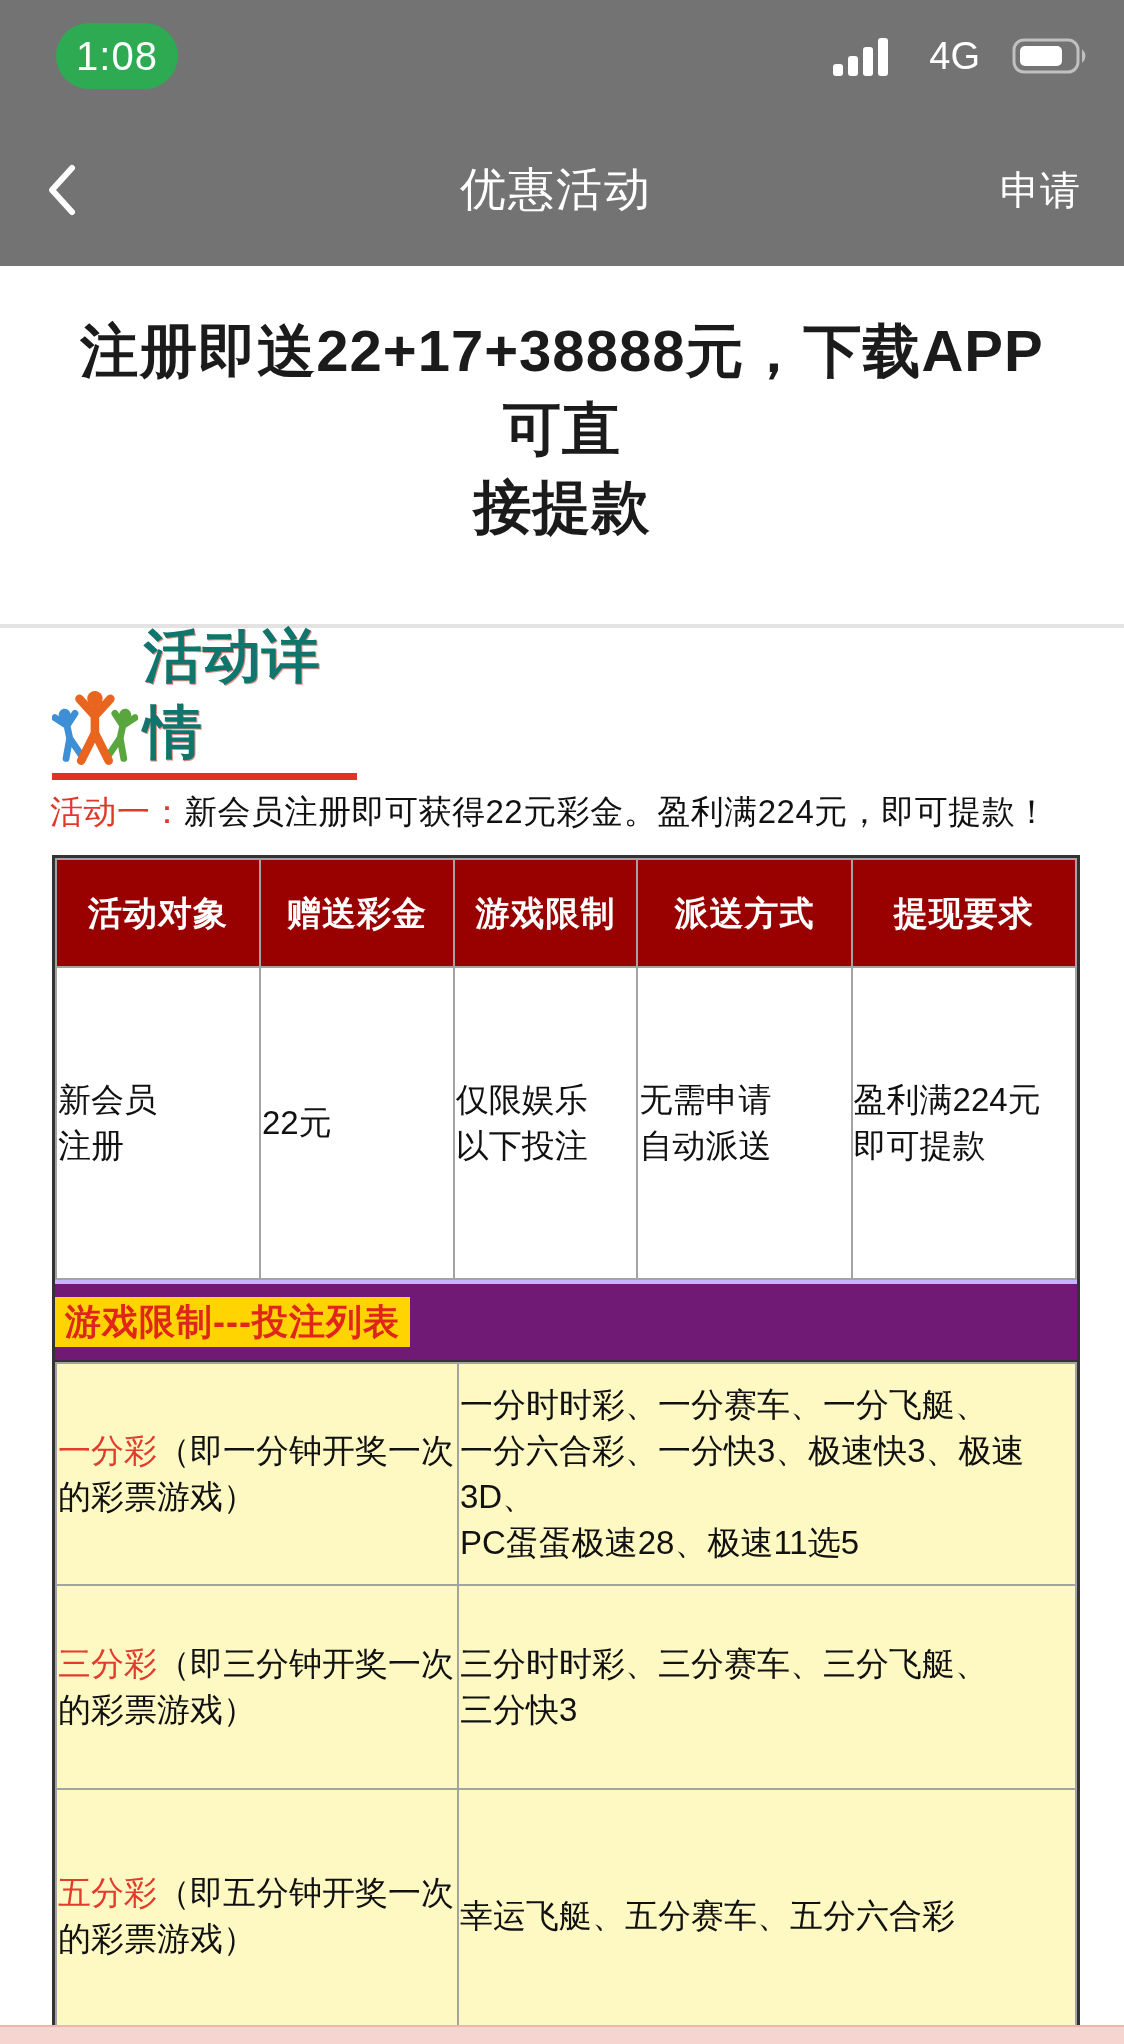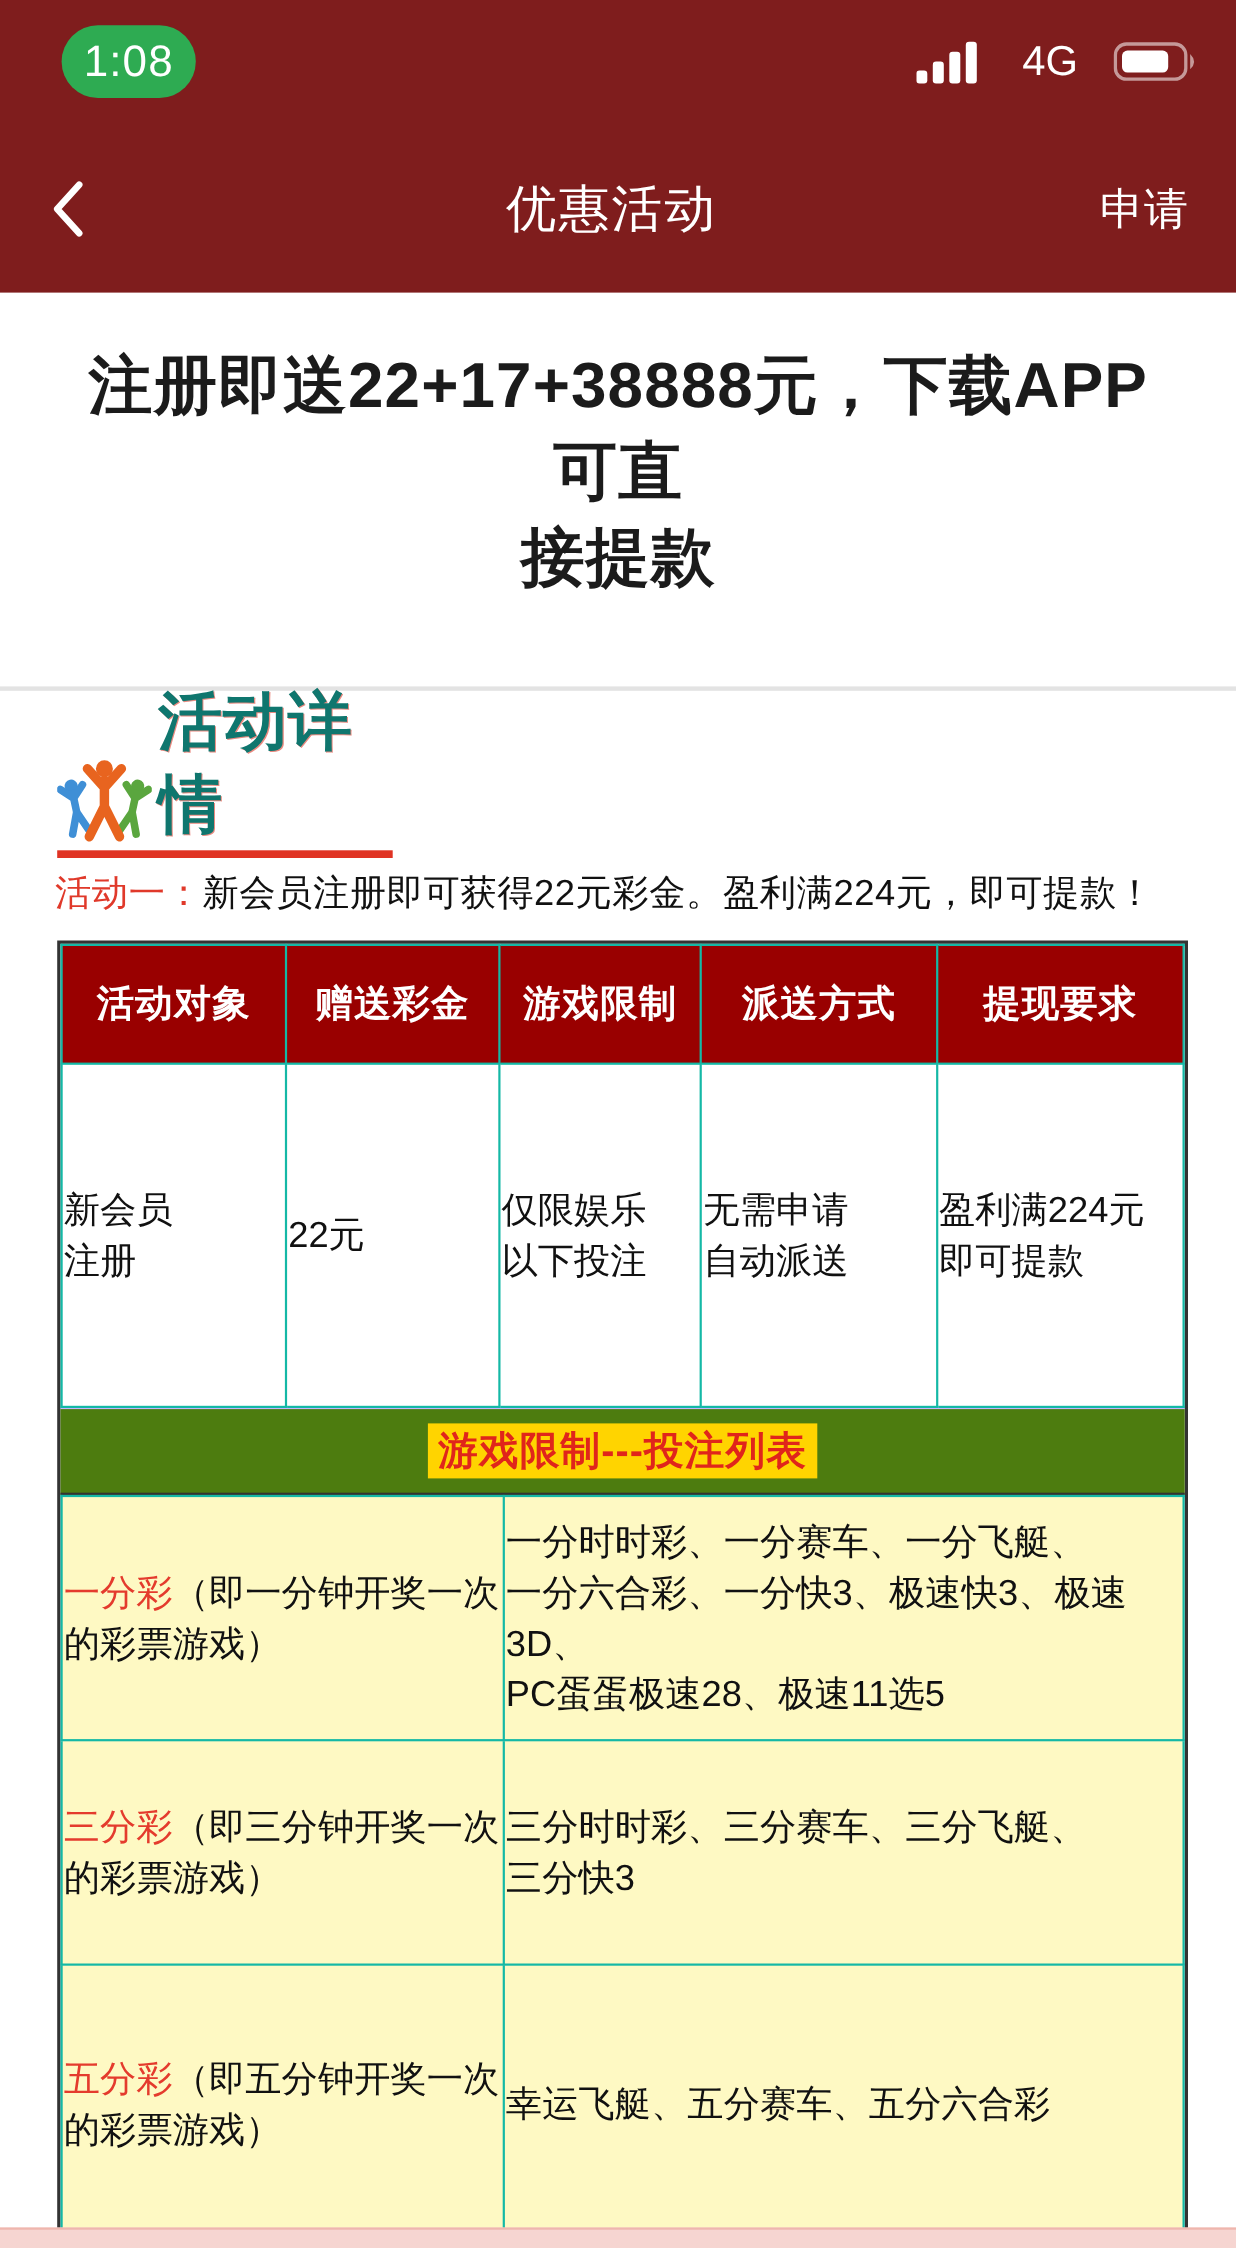--- a/index.html
+++ b/index.html
@@ -2,21 +2,21 @@
 <html><head>
 <meta charset="utf-8">
 <style>
   html,body{margin:0;padding:0;background:#ffffff;}
   .page{
     width:1124px;height:2044px;position:relative;overflow:hidden;background:#fff;
     font-family:"Liberation Sans","DejaVu Sans",sans-serif;
   }
 
   
-  .app-header{background:#7f1d1d;height:266px;position:relative;}
+  .app-header{background:#737373;height:266px;position:relative;}
   .status-bar{display:flex;justify-content:space-between;align-items:center;
     padding:22px 28px 0 56px;height:68px;}
   .time-pill{background:#2eab52;color:#fff;font-size:40px;font-weight:500;
     border-radius:34px;min-width:122px;height:66px;display:flex;align-items:center;
     justify-content:center;letter-spacing:1px;}
   .status-right{display:flex;align-items:center;gap:32px;}
   .net-label{color:#fff;font-size:38px;}
   .nav-bar{position:absolute;top:138px;left:0;right:12px;height:104px;
     display:flex;align-items:center;}
   .back-btn{position:absolute;left:34px;top:0;bottom:0;display:flex;align-items:center;
@@ -36,27 +36,27 @@
   .logo-text{font-size:58px;font-weight:900;color:#0f766e;letter-spacing:1px;
     line-height:76px;text-shadow:1px 1px 0 #e98a80;}
   .logo-underline{height:7px;background:#e03323;margin-top:3px;width:305px;}
 
   .intro-line{margin:10px 0 0 50px;font-size:33px;color:#111;letter-spacing:0.5px;}
   .intro-label{color:#e0392a;}
 
   
   .big-table-wrap{margin:20px 0 0 52px;width:1022px;border:3px solid #333;}
   table{border-collapse:collapse;width:100%;table-layout:fixed;}
-  td,th{border:2px solid #14b8a6;vertical-align:middle;
+  td,th{border:2px solid #a3a3a3;vertical-align:middle;
     font-size:33px;color:#111;white-space:pre-line;line-height:46px;font-weight:normal;}
   .offer-table th{background:#990000;color:#fff;font-weight:bold;height:104px;
     font-size:34px;letter-spacing:1px;}
   .offer-table td{height:308px;background:#fff;}
-  .limit-banner{background:#4d7c0f;height:76px;display:flex;align-items:center;
-    justify-content:center;border-top:1px solid #c4b5fd;border-bottom:2px solid #333;}
+  .limit-banner{background:#701a75;height:76px;display:flex;align-items:center;
+    justify-content:flex-start;border-top:4px solid #c4b5fd;border-bottom:2px solid #333;}
   .banner-chip{display:inline-block;background:#ffd400;color:#e0251b;font-size:36px;
     font-weight:bold;line-height:50px;padding:0 10px;letter-spacing:1px;}
   .bet-table td{background:#fef9c3;margin-left:11px;}
   .bet-table .row-min1 td{height:218px;}
   .bet-table .row-min3 td{height:200px;}
   .bet-table .row-min5 td{height:250px;}
   .bet-table .row-partial td{height:240px;vertical-align:top;padding-top:46px;}
   .red-name{color:#e43b2d;}
   .red-part{color:#e43b2d;}
 

